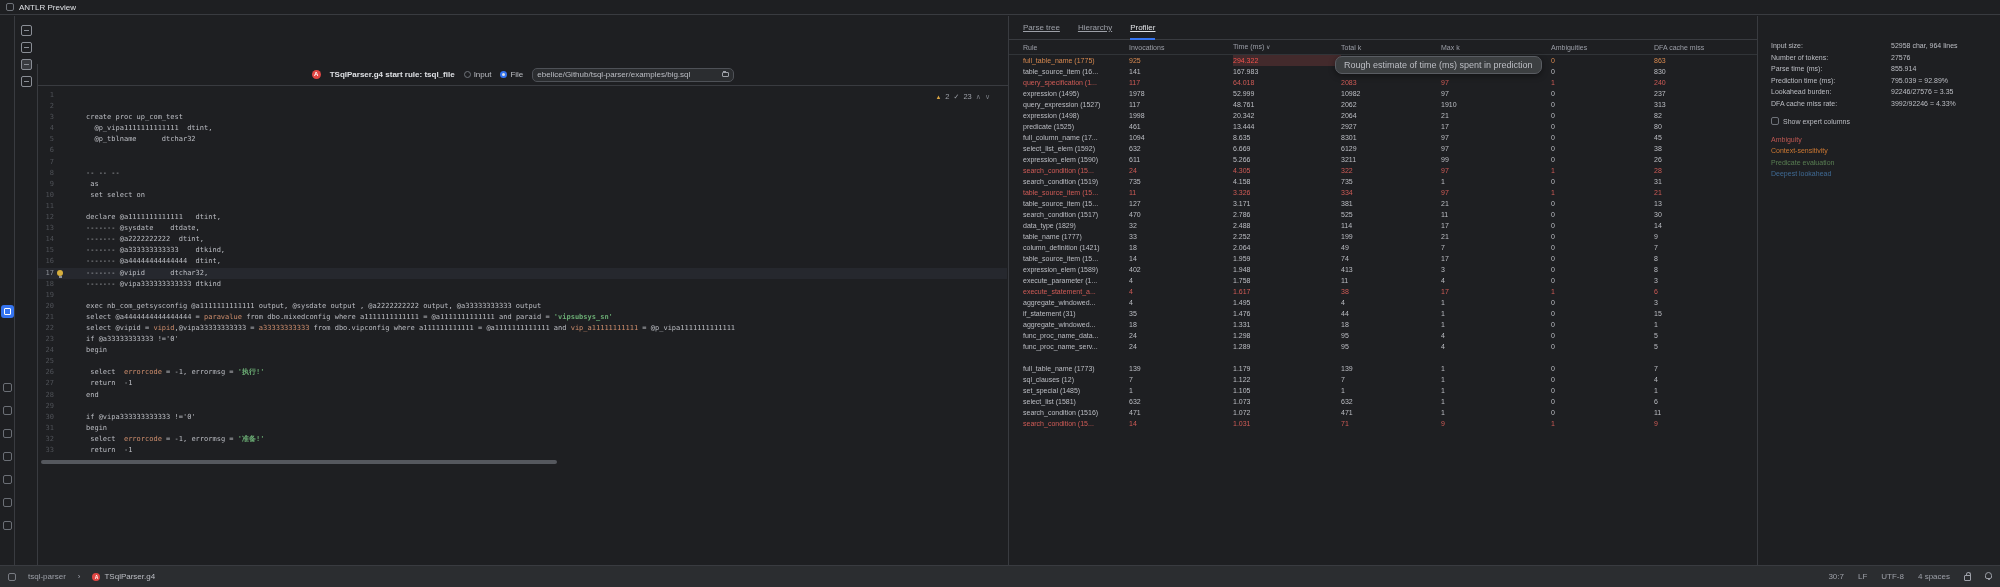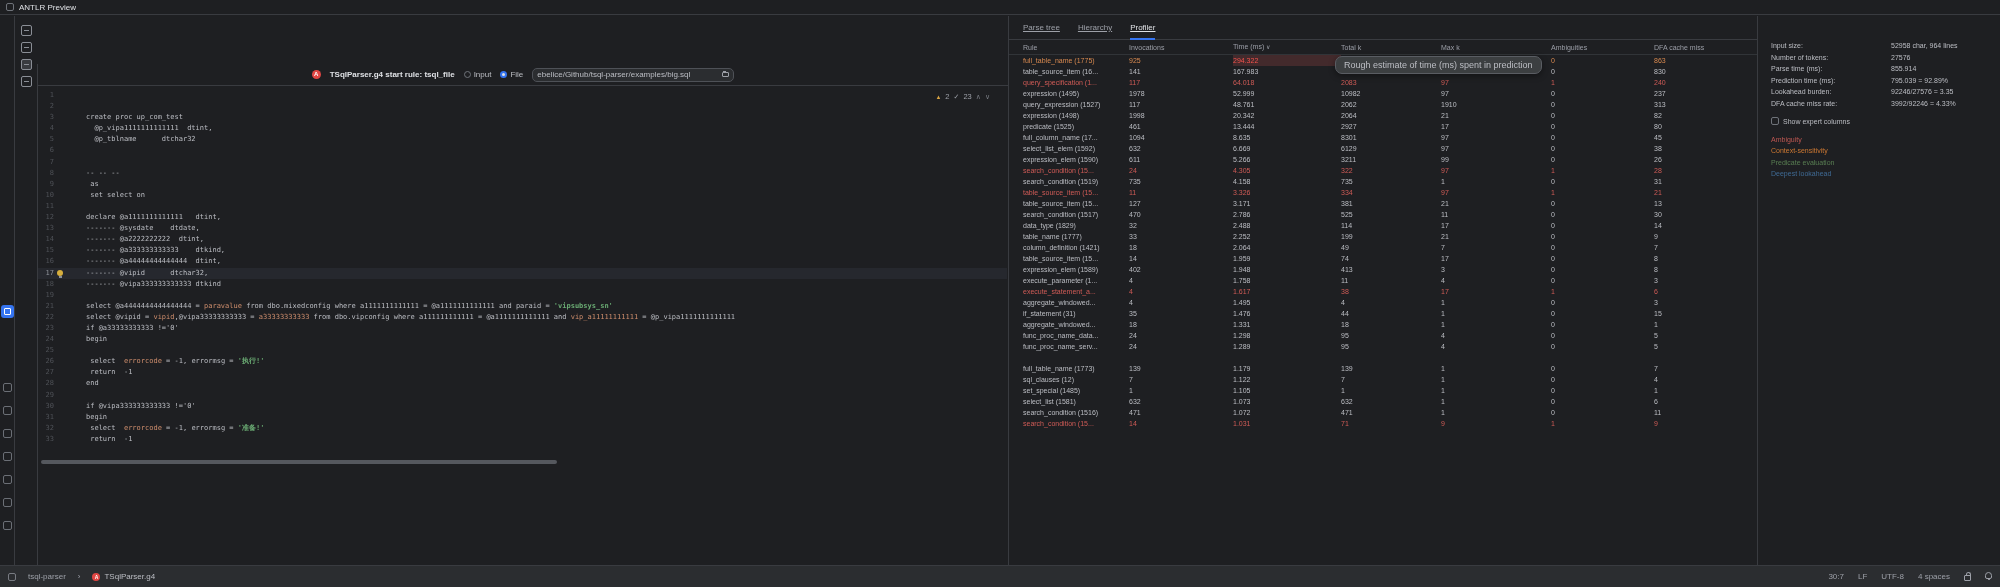--- a/index.html
+++ b/index.html
@@ -172,20 +172,21 @@
         <div class="cl"><span class="ln">10</span><span class="bulbslot"></span><span class="ct"><span class="tk-d"> set select on</span></span></div>
         <div class="cl"><span class="ln">11</span><span class="bulbslot"></span><span class="ct"></span></div>
         <div class="cl"><span class="ln">12</span><span class="bulbslot"></span><span class="ct"><span class="tk-d">declare @a1111111111111   dtint,</span></span></div>
         <div class="cl"><span class="ln">13</span><span class="bulbslot"></span><span class="ct"><span class="tk-d">------- @sysdate    dtdate,</span></span></div>
         <div class="cl"><span class="ln">14</span><span class="bulbslot"></span><span class="ct"><span class="tk-d">------- @a2222222222  dtint,</span></span></div>
         <div class="cl"><span class="ln">15</span><span class="bulbslot"></span><span class="ct"><span class="tk-d">------- @a333333333333    dtkind,</span></span></div>
         <div class="cl"><span class="ln">16</span><span class="bulbslot"></span><span class="ct"><span class="tk-d">------- @a44444444444444  dtint,</span></span></div>
         <div class="cl active"><span class="ln">17</span><span class="bulbslot"><span class="bulb"></span></span><span class="ct"><span class="tk-d">------- @vipid      dtchar32,</span></span></div>
         <div class="cl"><span class="ln">18</span><span class="bulbslot"></span><span class="ct"><span class="tk-d">------- @vipa333333333333 dtkind</span></span></div>
         <div class="cl"><span class="ln">19</span><span class="bulbslot"></span><span class="ct"></span></div>
+        <div class="cl"><span class="ln">20</span><span class="bulbslot"></span><span class="ct"><span class="tk-d">exec nb_com_getsysconfig @a1111111111111 output, @sysdate output , @a2222222222 output, @a33333333333 output</span></span></div>
         <div class="cl"><span class="ln">21</span><span class="bulbslot"></span><span class="ct"><span class="tk-d">select @a4444444444444444 = </span><span class="tk-o">paravalue</span><span class="tk-d"> from dbo.mixedconfig where a1111111111111 = @a1111111111111 and paraid = </span><span class="tk-g">'vipsubsys_sn'</span></span></div>
         <div class="cl"><span class="ln">22</span><span class="bulbslot"></span><span class="ct"><span class="tk-d">select @vipid = </span><span class="tk-o">vipid</span><span class="tk-d">,@vipa33333333333 = </span><span class="tk-o">a33333333333</span><span class="tk-d"> from dbo.vipconfig where a111111111111 = @a1111111111111 and </span><span class="tk-o">vip_a11111111111</span><span class="tk-d"> = @p_vipa1111111111111</span></span></div>
         <div class="cl"><span class="ln">23</span><span class="bulbslot"></span><span class="ct"><span class="tk-d">if @a33333333333 !='0'</span></span></div>
         <div class="cl"><span class="ln">24</span><span class="bulbslot"></span><span class="ct"><span class="tk-d">begin</span></span></div>
         <div class="cl"><span class="ln">25</span><span class="bulbslot"></span><span class="ct"></span></div>
         <div class="cl"><span class="ln">26</span><span class="bulbslot"></span><span class="ct"><span class="tk-d"> select  </span><span class="tk-o">errorcode</span><span class="tk-d"> = -1, errormsg = </span><span class="tk-g">'执行!'</span></span></div>
         <div class="cl"><span class="ln">27</span><span class="bulbslot"></span><span class="ct"><span class="tk-d"> return  -1</span></span></div>
         <div class="cl"><span class="ln">28</span><span class="bulbslot"></span><span class="ct"><span class="tk-d">end</span></span></div>
         <div class="cl"><span class="ln">29</span><span class="bulbslot"></span><span class="ct"></span></div>
         <div class="cl"><span class="ln">30</span><span class="bulbslot"></span><span class="ct"><span class="tk-d">if @vipa333333333333 !='0'</span></span></div>

